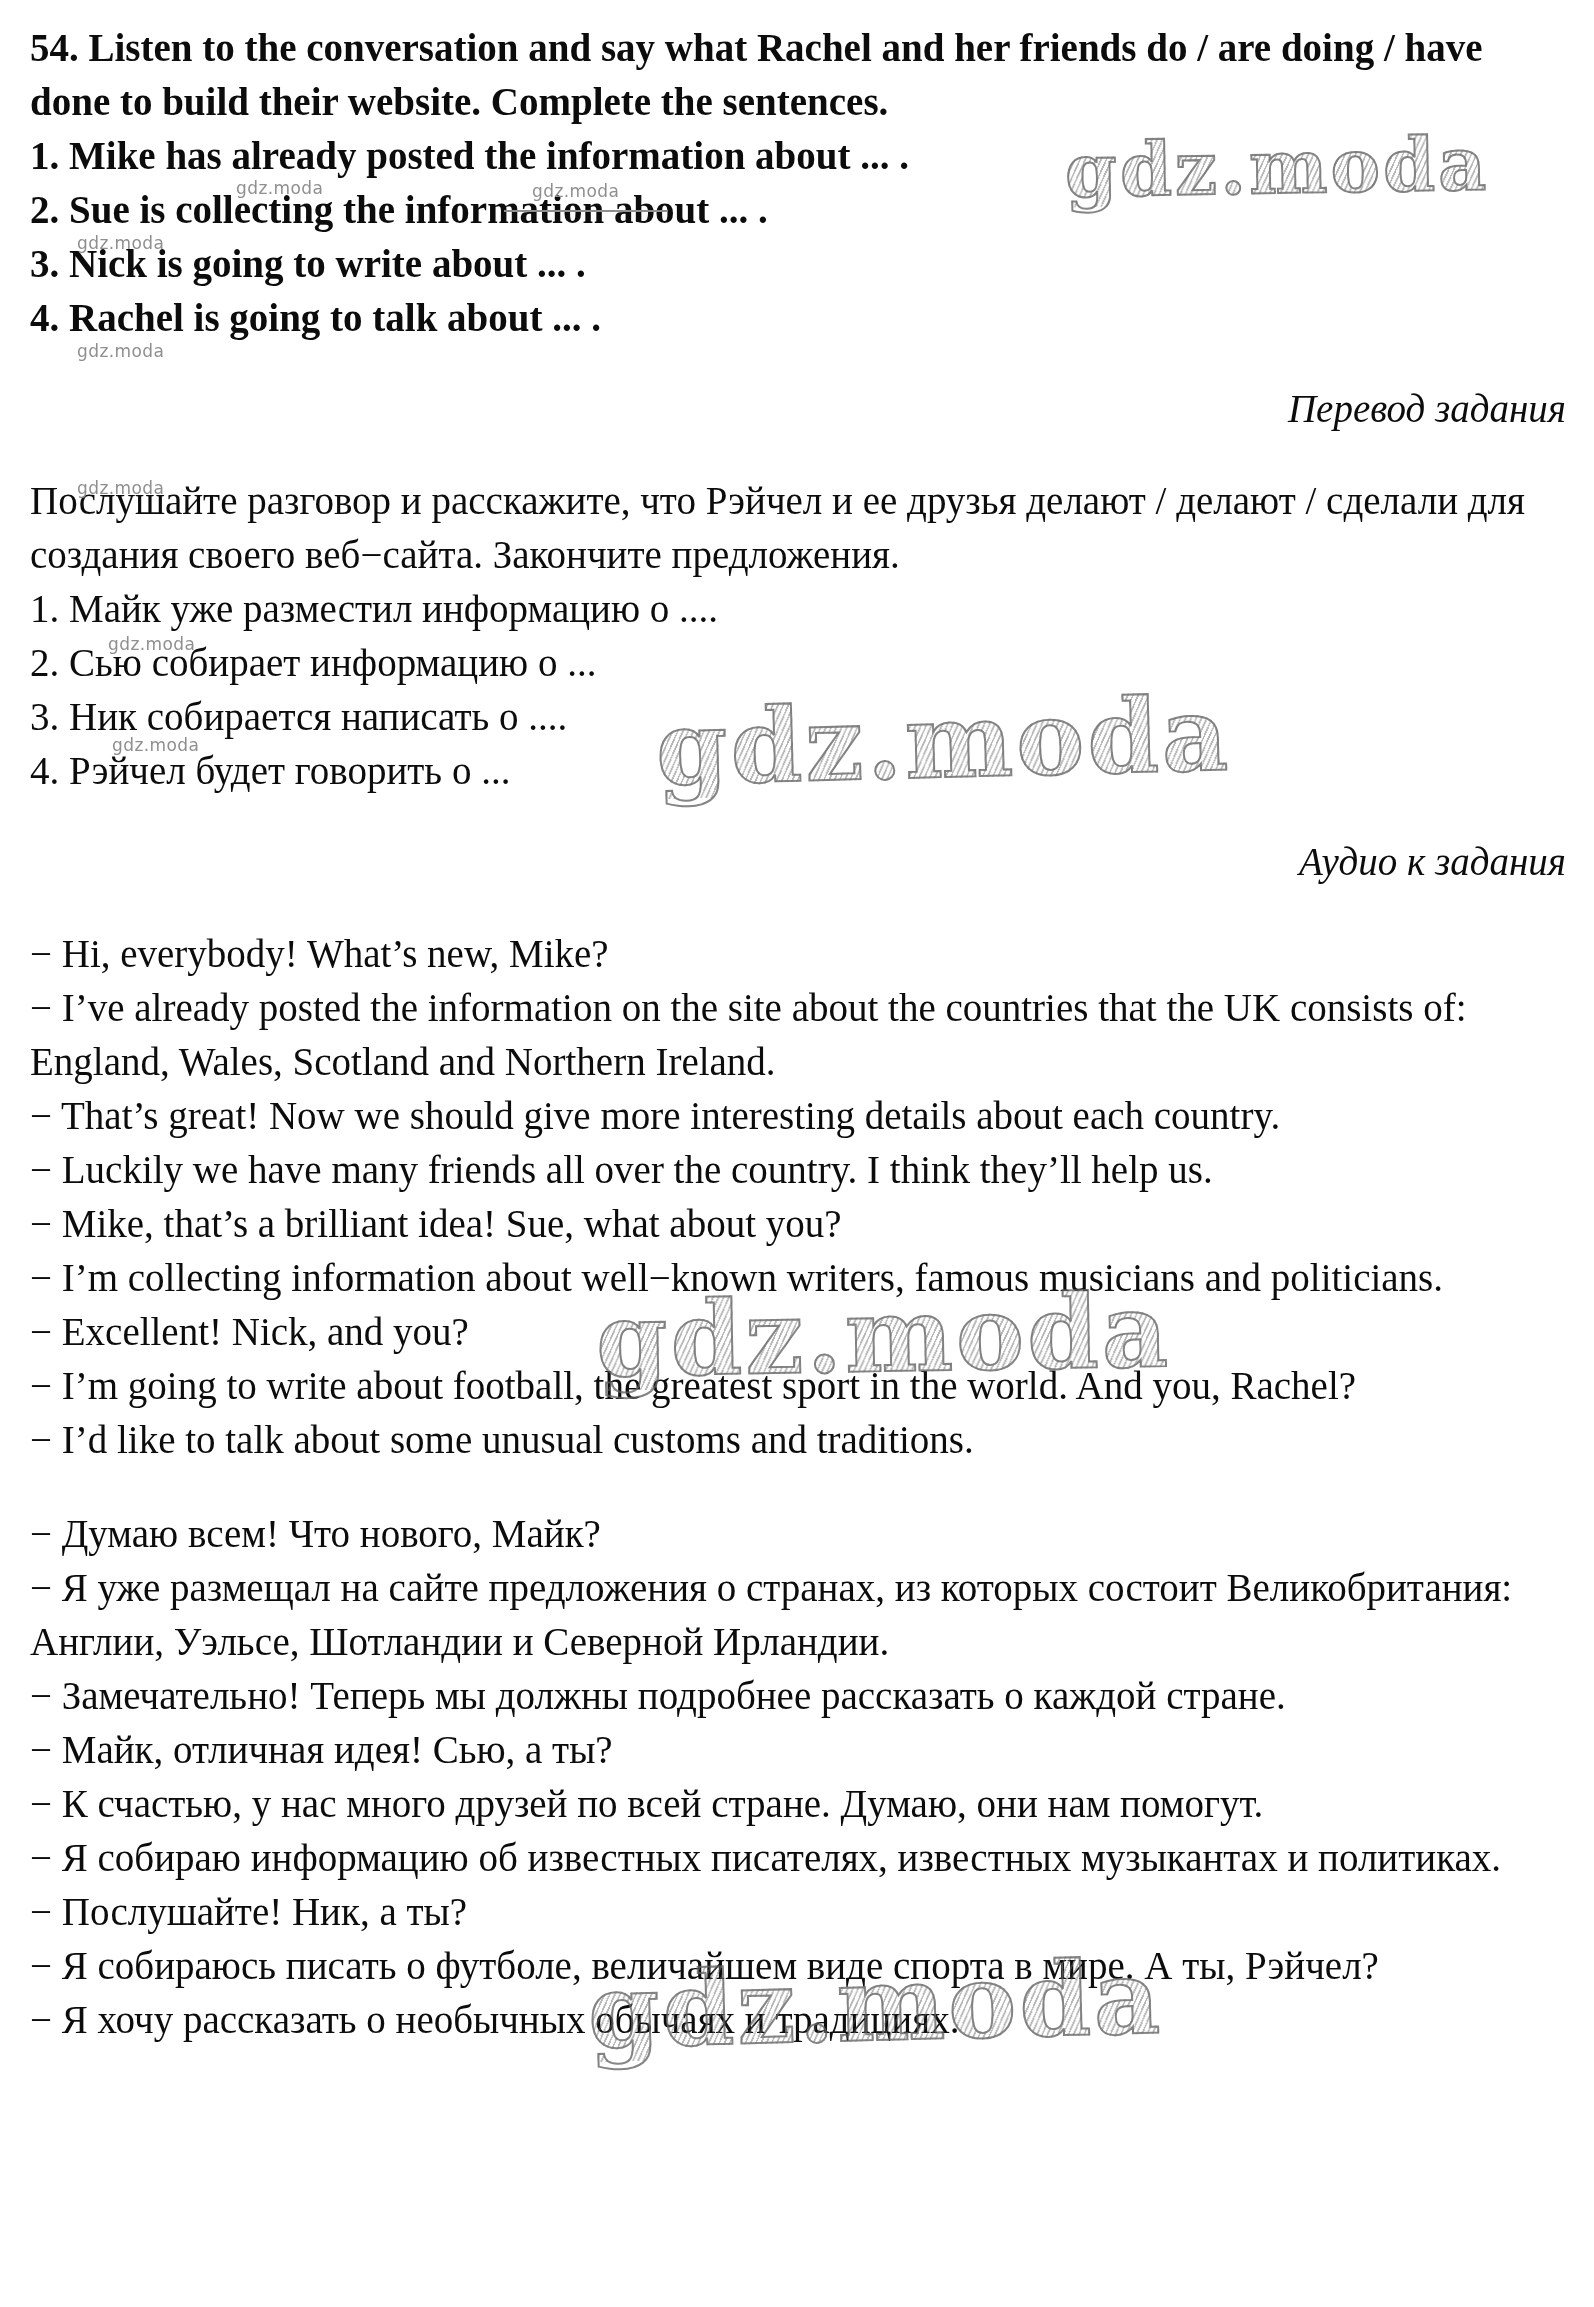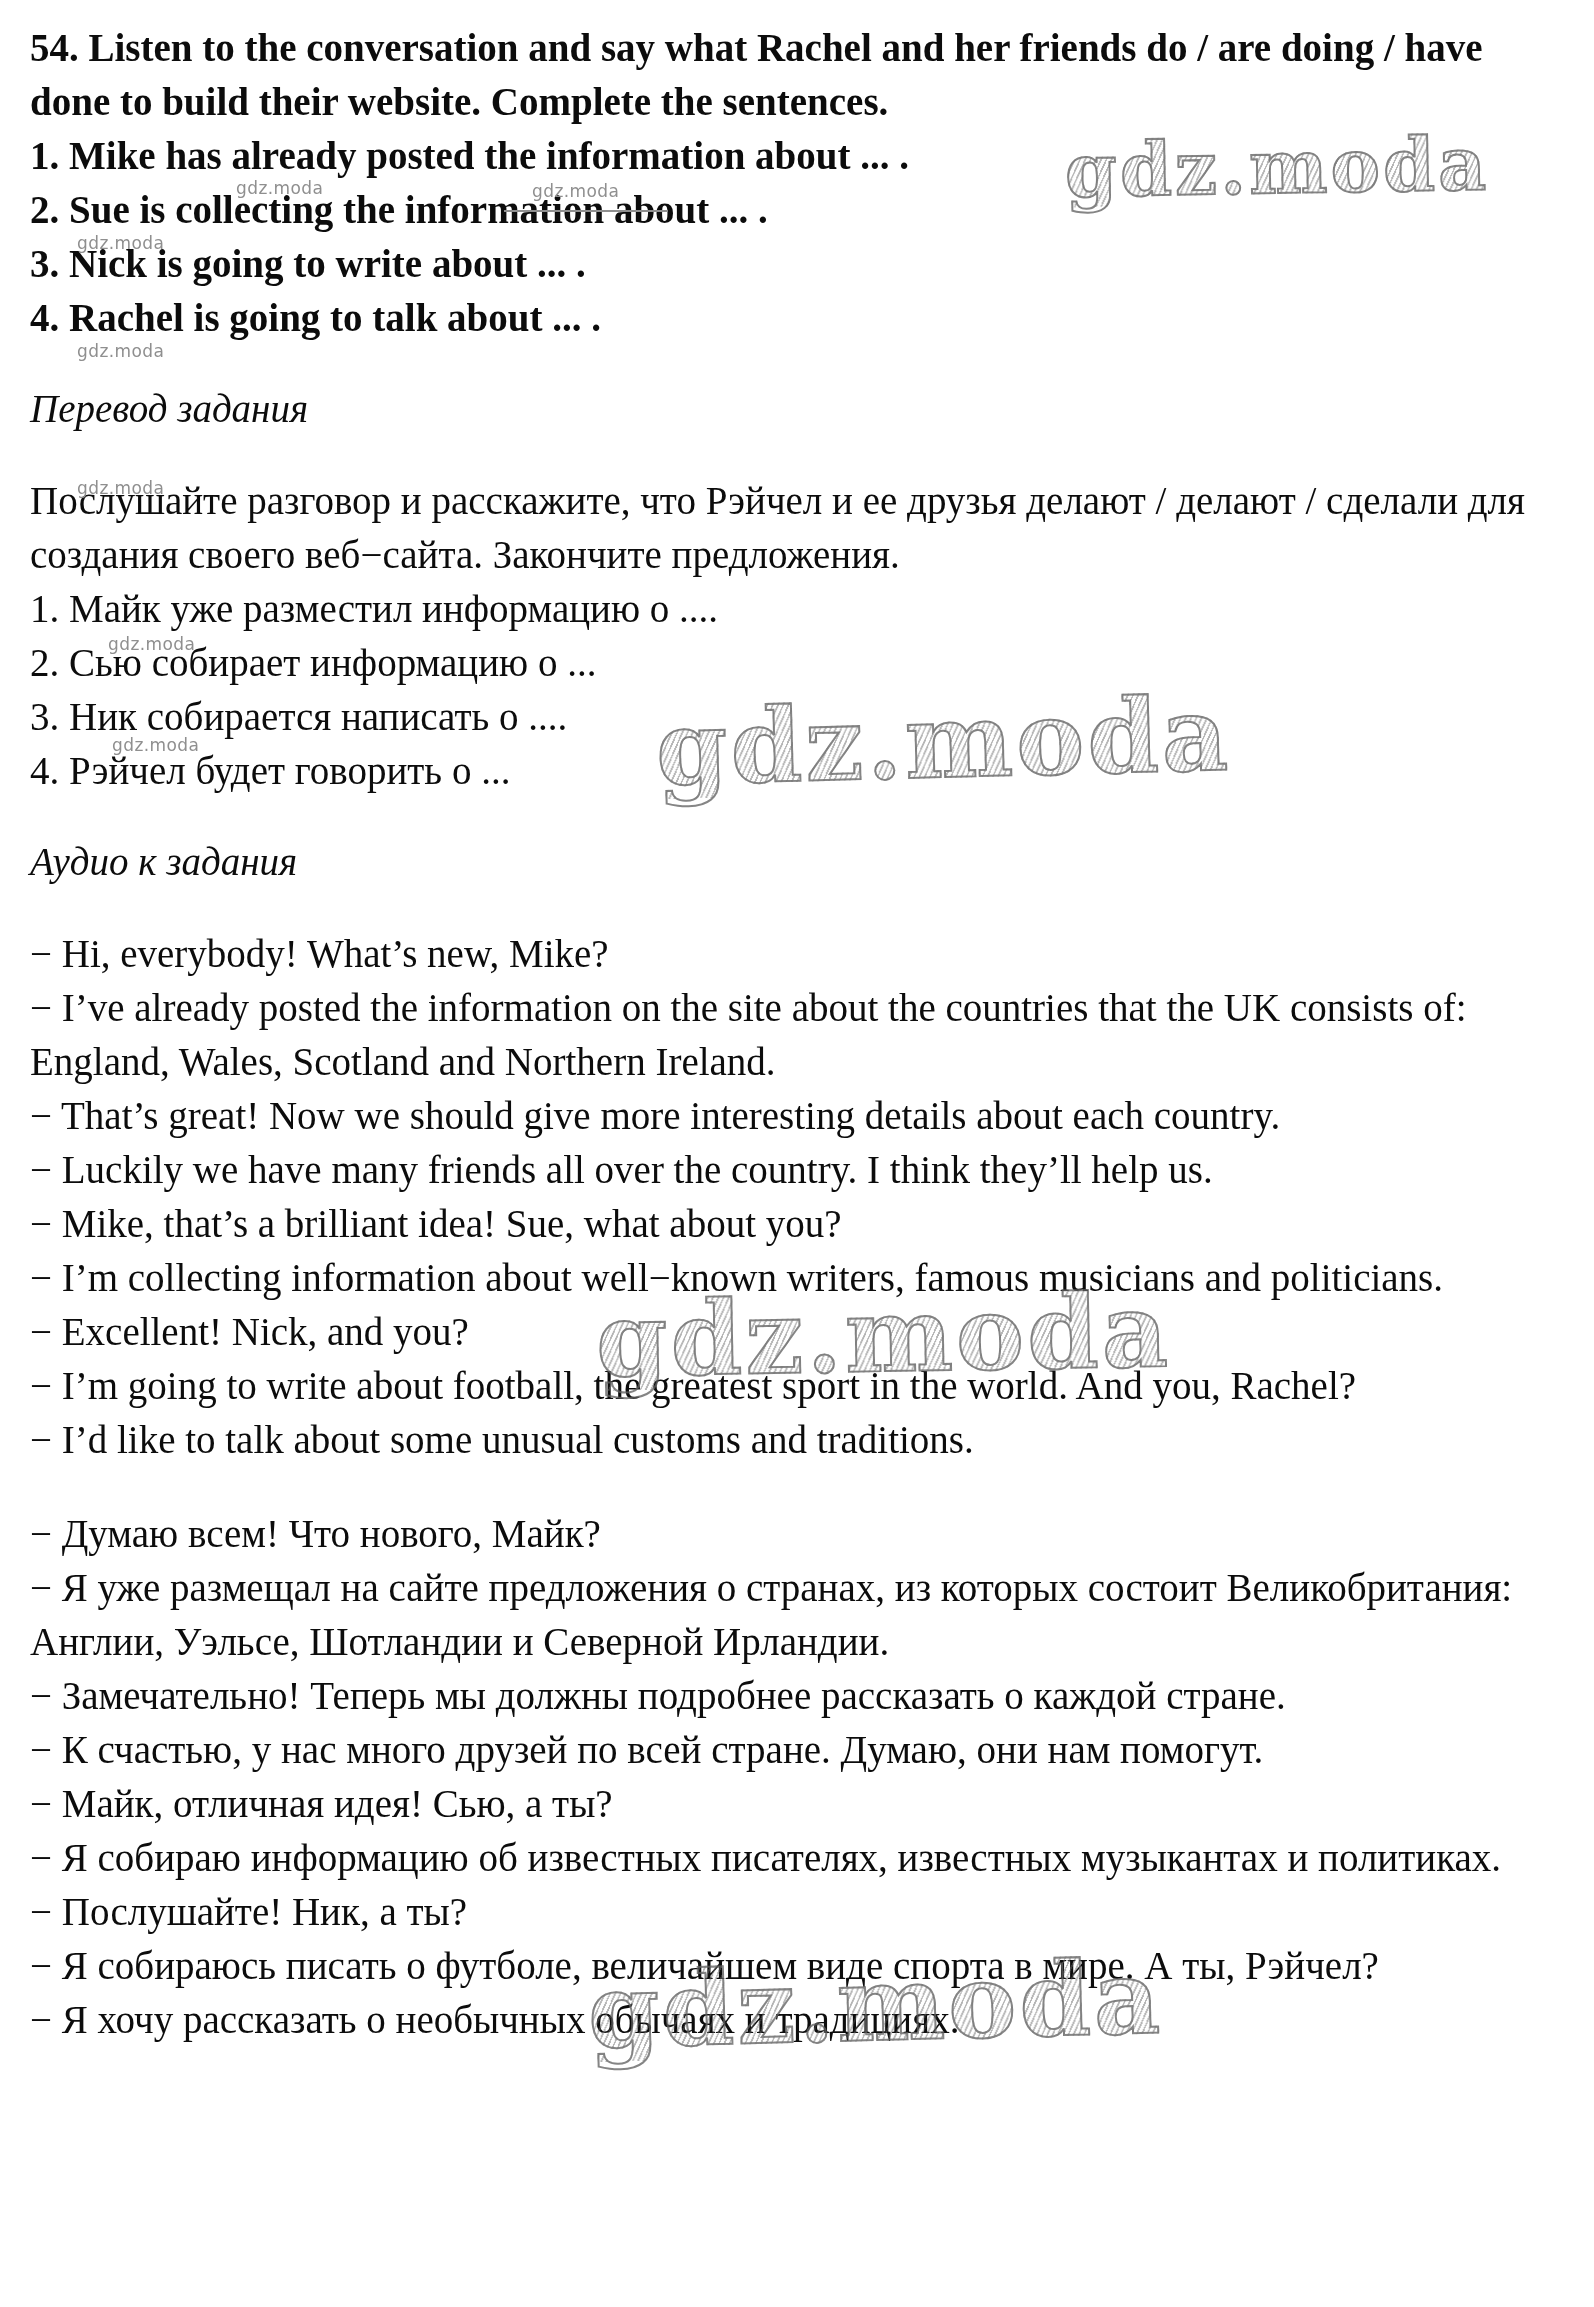--- a/index.html
+++ b/index.html
@@ -17,21 +17,21 @@
     height: 2307px;
     box-sizing: border-box;
     padding: 13px 29px 0 30px;
     font-size: 39px;
     line-height: 54px;
     overflow: hidden;
     margin-top: 8px;
   }
   .bold { font-weight: bold; }
   .italic { font-style: italic; }
-  .section-label { margin-top: 37px; margin-bottom: 38px; }
+  .section-label { margin-top: 37px; margin-bottom: 38px; text-align: right; }
   .dialogue-russian { margin-top: 40px; }
 
   
   .wm-large {
     position: absolute;
     font-family: "DejaVu Serif", "Liberation Serif", serif;
     font-weight: 700;
     letter-spacing: 3.2px;
     color: transparent;
     -webkit-text-stroke: 2px rgba(95,95,95,0.9);
@@ -110,22 +110,22 @@
     <div>− I’m collecting information about well−known writers, famous musicians and politicians.</div>
     <div>− Excellent! Nick, and you?</div>
     <div>− I’m going to write about football, the greatest sport in the world. And you, Rachel?</div>
     <div>− I’d like to talk about some unusual customs and traditions.</div>
   </div>
 
   <div class="dialogue-russian">
     <div>− Думаю всем! Что нового, Майк?</div>
     <div>− Я уже размещал на сайте предложения о странах, из которых состоит Великобритания: Англии, Уэльсе, Шотландии и Северной Ирландии.</div>
     <div>− Замечательно! Теперь мы должны подробнее рассказать о каждой стране.</div>
+    <div>− Майк, отличная идея! Сью, а ты?</div>
     <div>− К счастью, у нас много друзей по всей стране. Думаю, они нам помогут.</div>
-    <div>− Майк, отличная идея! Сью, а ты?</div>
     <div>− Я собираю информацию об известных писателях, известных музыкантах и политиках.</div>
     <div>− Послушайте! Ник, а ты?</div>
     <div>− Я собираюсь писать о футболе, величайшем виде спорта в мире. А ты, Рэйчел?</div>
     <div>− Я хочу рассказать о необычных обычаях и традициях.</div>
   </div>
 
   <div class="wm-large wm-1">gdz.moda</div>
   <div class="wm-large wm-2">gdz.moda</div>
   <div class="wm-large wm-3">gdz.moda</div>
   <div class="wm-large wm-4">gdz.moda</div>

